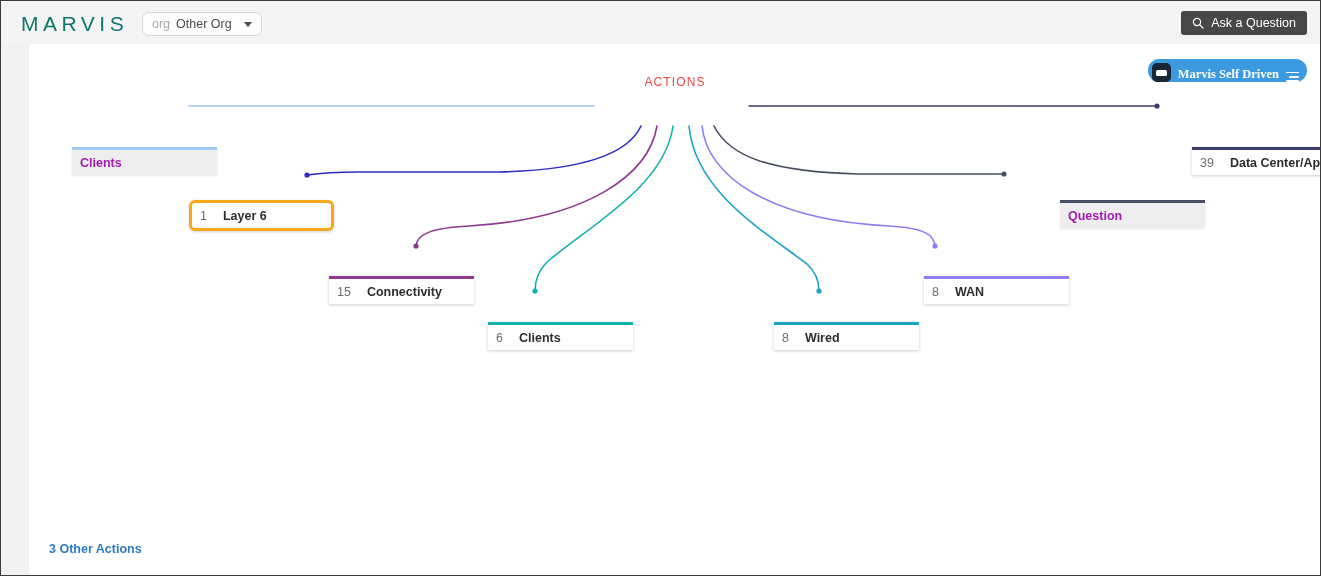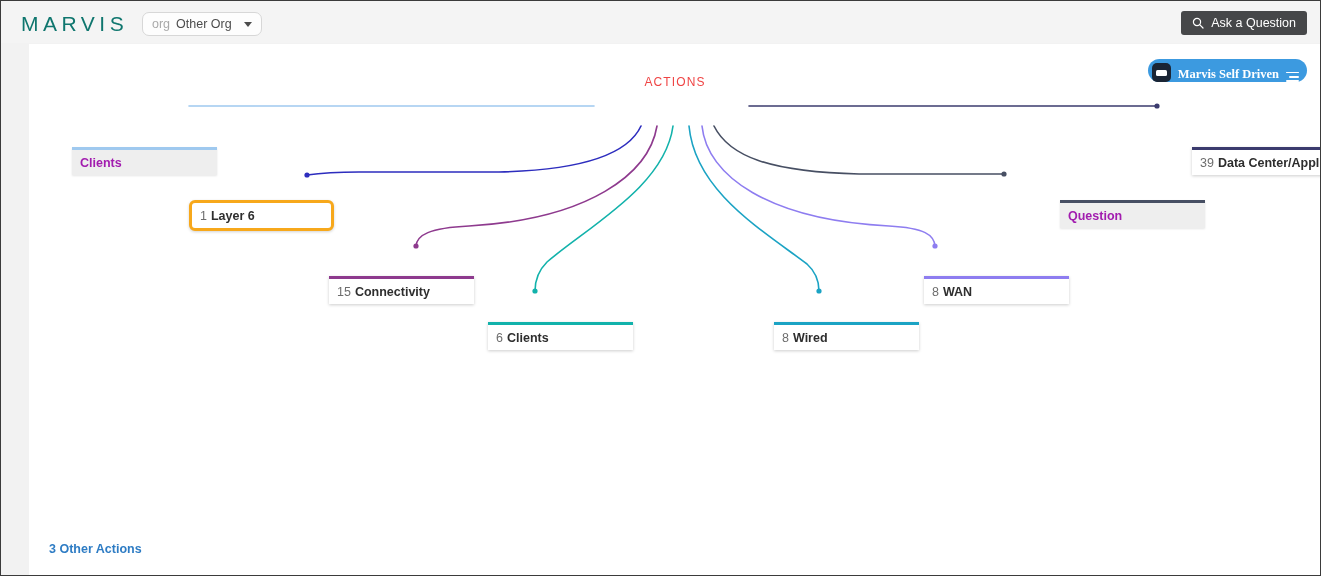--- a/index.html
+++ b/index.html
@@ -154,21 +154,21 @@
     position: absolute;
     box-sizing: border-box;
     height: 28px;
     display: flex;
     align-items: center;
     padding: 0 8px;
     font-size: 12.5px;
     white-space: nowrap;
     cursor: pointer;
   }
-  .node .cnt { color: #6d6d6d; font-weight: 400; margin-right: 4px; }
+  .node .cnt { color: #6d6d6d; font-weight: 400; margin-right: 16px; }
   .node .nm  { color: #2e2e2e; font-weight: 700; }
   .node.plain .nm { font-weight: 700; color: #a21caf; }
 
   .node.filled {
     background: #eeeeee;
     border-top: 3px solid #000;
     box-shadow: 0 1px 2px rgba(0,0,0,.10);
   }
   .node.white {
     background: #ffffff;

